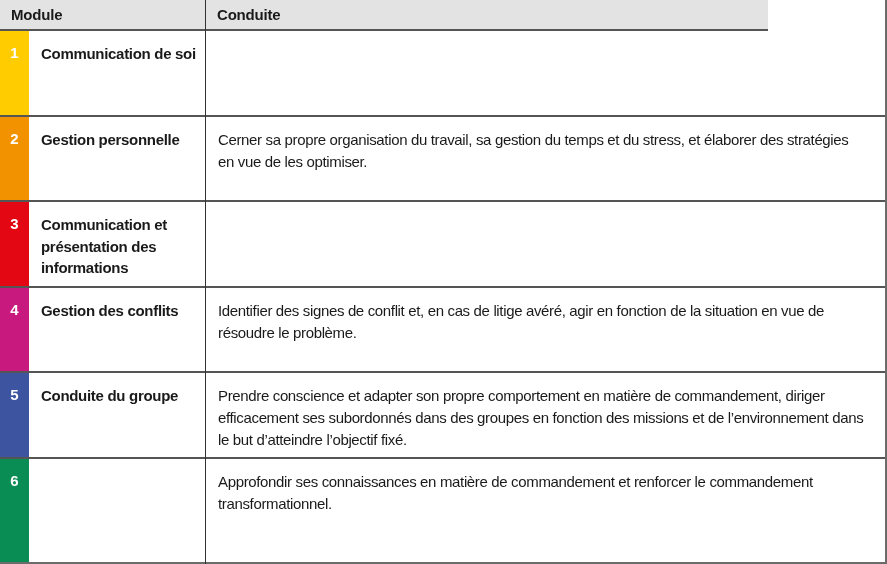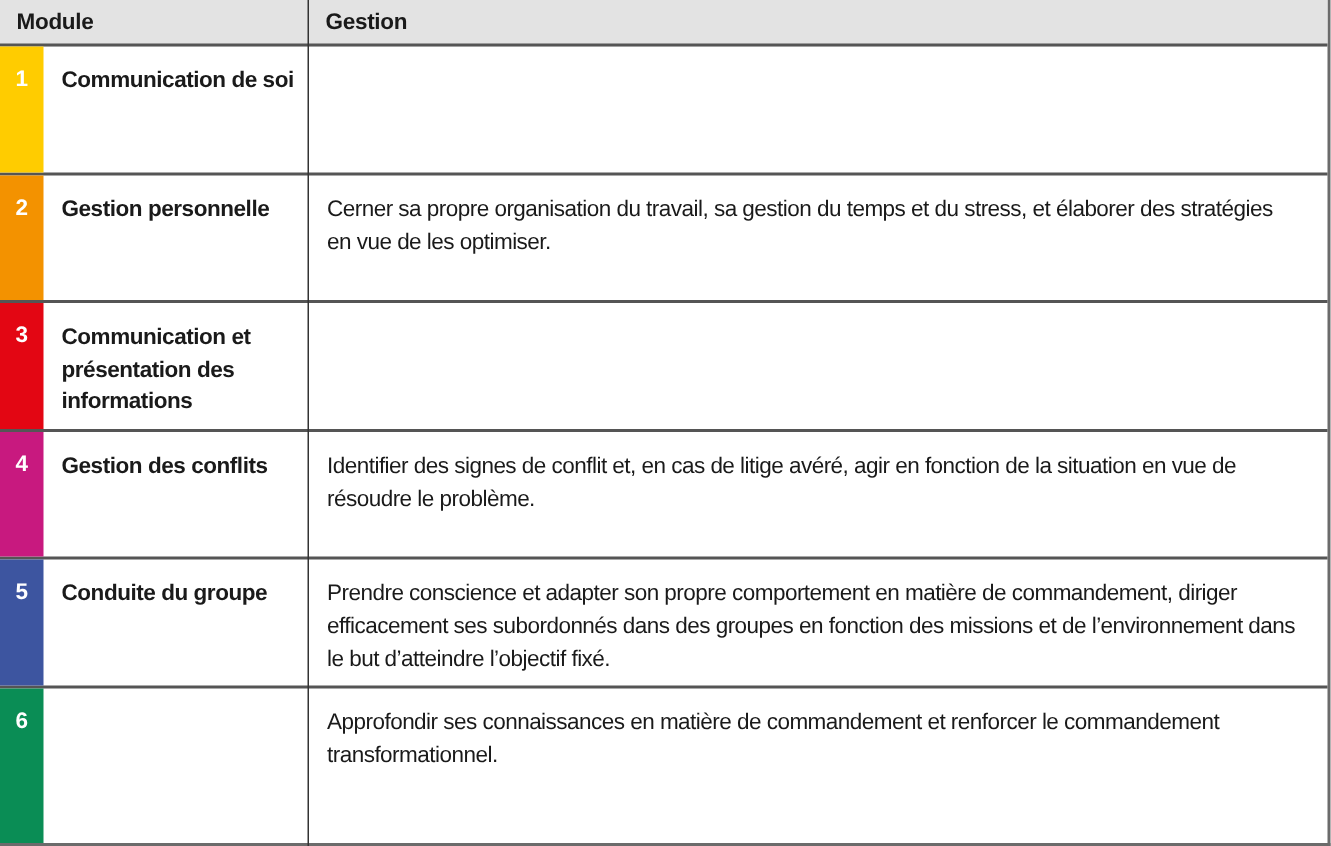--- a/index.html
+++ b/index.html
@@ -1,35 +1,35 @@
 <!DOCTYPE html>
 <html><head>
 <meta charset="utf-8">
 <style>
   html, body { margin: 0; padding: 0; background: #ffffff; }
   body { width: 887px; height: 564px; overflow: hidden; font-family: "Liberation Sans", sans-serif; }
   .table { position: relative; width: 887px; height: 564px; border-right: 2px solid #6b6b6b; border-bottom: 2px solid #6b6b6b; box-sizing: border-box; }
-  .header { position: absolute; left: 0; top: 0; width: 885px; height: 31px; background: #e3e3e3; border-bottom: 2px solid #555; box-sizing: border-box; text-align: right; }
+  .header { position: absolute; left: 0; top: 0; width: 768px; height: 31px; background: #e3e3e3; border-bottom: 2px solid #555; box-sizing: border-box; text-align: right; }
   .header .h-module { position: absolute; left: 11px; top: 6px; font-weight: bold; font-size: 15px; color: #1a1a1a; letter-spacing: -0.2px; }
   .header .h-objectif { position: absolute; left: 217px; top: 6px; font-weight: bold; font-size: 15px; color: #1a1a1a; letter-spacing: -0.2px; }
   .vdiv { position: absolute; left: 205px; top: 0; width: 1px; height: 564px; background: #333; }
   .row { position: absolute; left: 0; width: 885px; border-bottom: 2px solid #555; box-sizing: border-box; }
   .row:last-of-type { border-bottom: none; }
   .strip { position: absolute; left: 0; top: 0; width: 29px; height: 100%; }
   .num { position: absolute; left: 0; width: 29px; top: 13px; text-align: center; color: #ffffff; font-weight: bold; font-size: 15px; }
   .mod { position: absolute; left: 41px; top: 12px; width: 160px; font-weight: bold; font-size: 15px; line-height: 21.5px; color: #1a1a1a; letter-spacing: -0.3px; }
   .obj { position: absolute; left: 218px; top: 12px; width: 650px; font-size: 15px; line-height: 22px; color: #1a1a1a; letter-spacing: -0.35px; }
 </style>
 </head>
 <body>
 
 <div class="table">
   <div class="header">
     <span class="h-module">Module</span>
-    <span class="h-objectif">Gestion</span>
+    <span class="h-objectif">Conduite</span>
   </div>
 
   <div class="row" style="top:31px;height:86px;">
     <div class="strip" style="background: rgb(255, 204, 0);"></div>
     <span class="num">1</span>
     <div class="mod">Communication de soi</div>
   </div>
 
   <div class="row" style="top:117px;height:85px;">
     <div class="strip" style="background: rgb(243, 146, 0);"></div>

